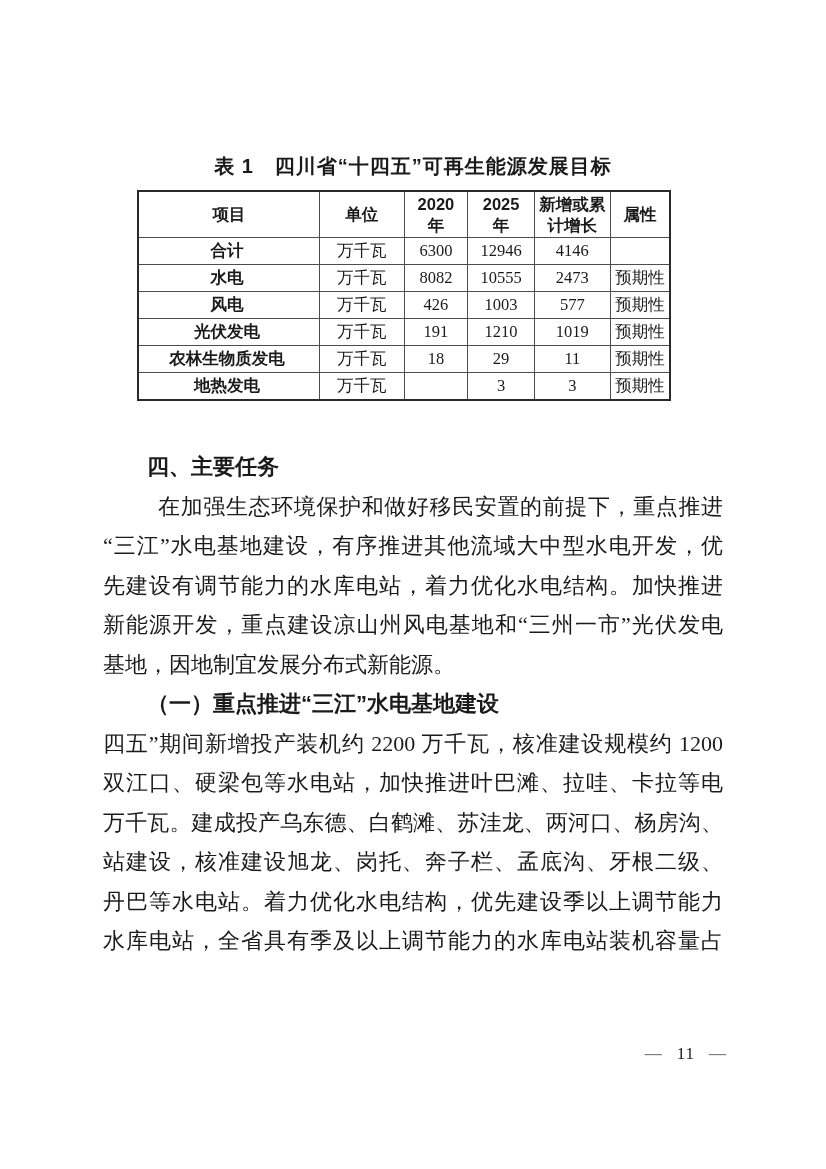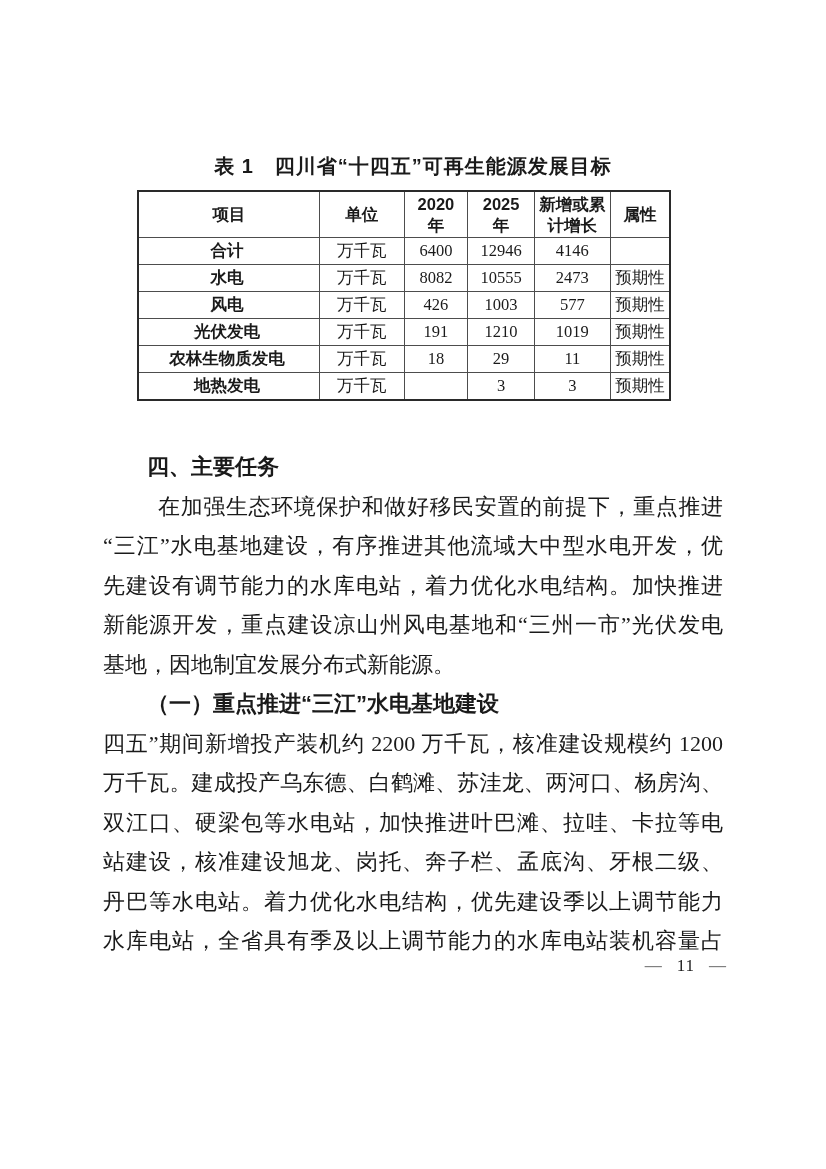--- a/index.html
+++ b/index.html
@@ -88,21 +88,21 @@
     height: 39.5px;
   }
   .just {
     text-align: justify;
     text-align-last: justify;
   }
   .indent { text-indent: 2em; margin-left: 11px; }
 
   .page-number {
     position: absolute;
-    top: 956px;
+    top: 1044px;
     right: 99px;
     font-size: 17px;
     letter-spacing: 1px;
     white-space: nowrap;
   }
   .page-number .dash { color: #808080; font-weight: bold; }
   .page-number .num { color: #1a1a1a; margin: 0 14px; }
 </style>
 </head>
 <body>
@@ -127,21 +127,21 @@
         <th>2020 年</th>
         <th>2025 年</th>
         <th>新增或累计增长</th>
         <th>属性</th>
       </tr>
     </thead>
     <tbody>
       <tr>
         <td class="col-item">合计</td>
         <td>万千瓦</td>
-        <td>6400</td>
+        <td>6300</td>
         <td>12946</td>
         <td>4146</td>
         <td></td>
       </tr>
       <tr>
         <td class="col-item">水电</td>
         <td>万千瓦</td>
         <td>8082</td>
         <td>10555</td>
         <td>2473</td>
@@ -187,22 +187,22 @@
 
     <div class="bodyline just indent">在加强生态环境保护和做好移民安置的前提下，重点推进</div>
     <div class="bodyline just">“三江”水电基地建设，有序推进其他流域大中型水电开发，优</div>
     <div class="bodyline just">先建设有调节能力的水库电站，着力优化水电结构。加快推进</div>
     <div class="bodyline just">新能源开发，重点建设凉山州风电基地和“三州一市”光伏发电</div>
     <div class="bodyline">基地，因地制宜发展分布式新能源。</div>
 
     <div class="h-sub">（一）重点推进“三江”水电基地建设</div>
 
     <div class="bodyline just">四五”期间新增投产装机约 2200 万千瓦，核准建设规模约 1200</div>
+    <div class="bodyline just">双江口、硬梁包等水电站，加快推进叶巴滩、拉哇、卡拉等电</div>
     <div class="bodyline just">万千瓦。建成投产乌东德、白鹤滩、苏洼龙、两河口、杨房沟、</div>
-    <div class="bodyline just">双江口、硬梁包等水电站，加快推进叶巴滩、拉哇、卡拉等电</div>
     <div class="bodyline just">站建设，核准建设旭龙、岗托、奔子栏、孟底沟、牙根二级、</div>
     <div class="bodyline just">丹巴等水电站。着力优化水电结构，优先建设季以上调节能力</div>
     <div class="bodyline just">水库电站，全省具有季及以上调节能力的水库电站装机容量占</div>
   </div>
 
   <div class="page-number">
     <span class="dash">—</span><span class="num">11</span><span class="dash">—</span>
   </div>
 
 </div>

